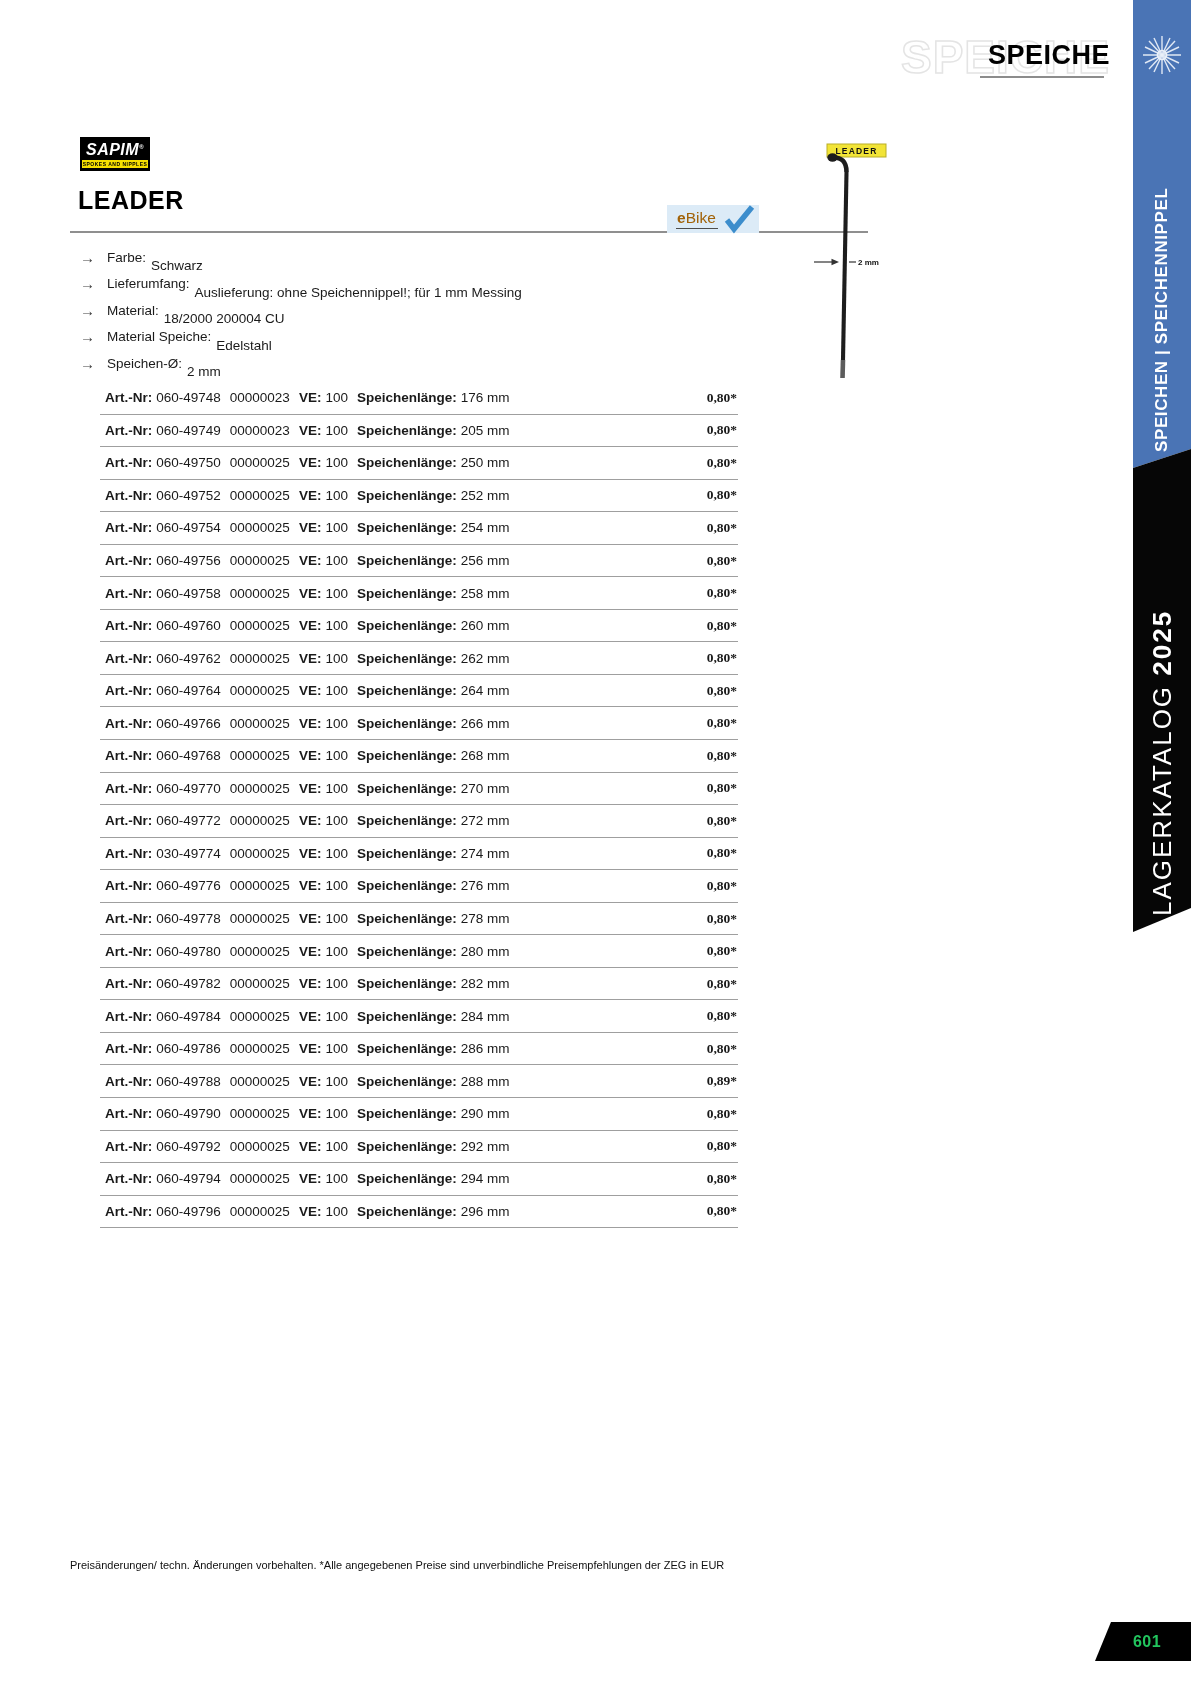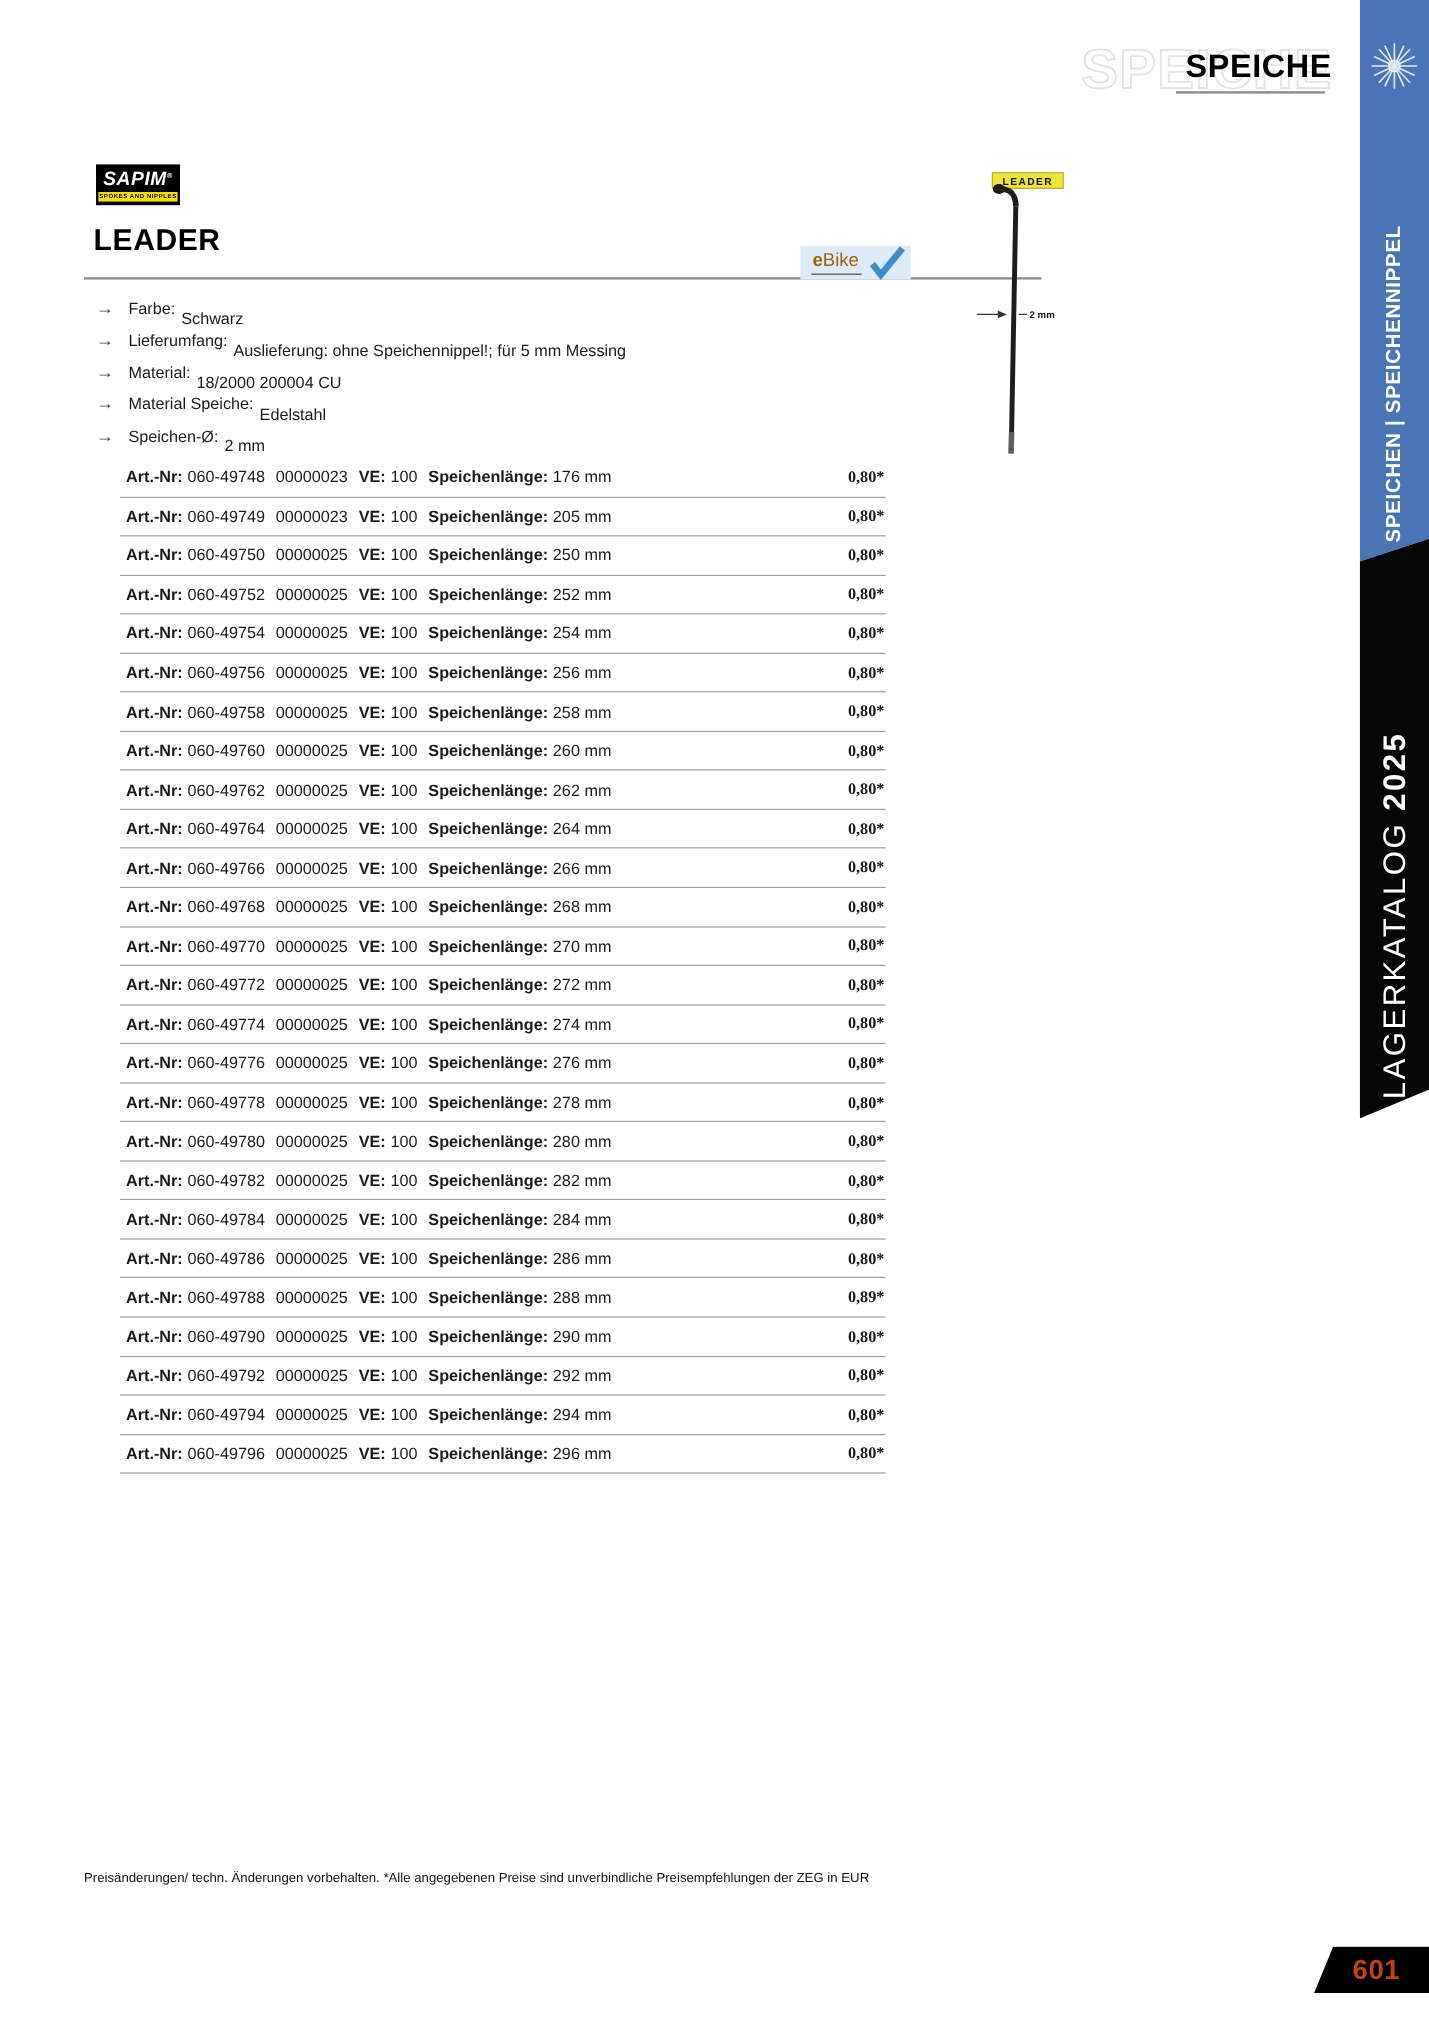--- a/index.html
+++ b/index.html
@@ -63,21 +63,21 @@
   .trow .g{margin-left:9px;}
   .trow .price{margin-left:auto;font-weight:bold;padding-right:1px;font-family:Liberation Serif, serif;}
   
   .spoke-fig{position:absolute;left:800px;top:138px;z-index:1;}
   
   .footnote{position:absolute;left:70px;top:1559px;font-size:11px;color:#111;}
   .page-badge{position:absolute;left:1095px;top:1622px;width:96px;height:39px;background:#000;
     -webkit-clip-path:polygon(16px 0,100% 0,100% 100%,0 100%);
     clip-path:polygon(16px 0,100% 0,100% 100%,0 100%);
     display:flex;align-items:center;justify-content:center;}
-  .page-badge span{color:#c2410c;font-size:23px;font-weight:bold;padding-left:8px;letter-spacing:0.5px;}
+  .page-badge span{color:#22c55e;font-size:16px;font-weight:bold;padding-left:8px;letter-spacing:0.5px;}
 </style>
 </head>
 <body>
 
 <div class="watermark">SPEICHE</div>
 <div class="page-title">SPEICHE</div>
 <div class="title-underline"></div>
 
 <div class="blue-band"></div>
 <div class="black-band"></div>
@@ -127,21 +127,21 @@
 
 <div class="specs">
   <div class="spec-item">
     <span class="spec-arrow">→</span>
     <span class="spec-label">Farbe:</span>
     <span class="spec-value">Schwarz</span>
   </div>
   <div class="spec-item">
     <span class="spec-arrow">→</span>
     <span class="spec-label">Lieferumfang:</span>
-    <span class="spec-value">Auslieferung: ohne Speichennippel!; für 5 mm Messing</span>
+    <span class="spec-value">Auslieferung: ohne Speichennippel!; für 1 mm Messing</span>
   </div>
   <div class="spec-item">
     <span class="spec-arrow">→</span>
     <span class="spec-label">Material:</span>
     <span class="spec-value">18/2000 200004 CU</span>
   </div>
   <div class="spec-item">
     <span class="spec-arrow">→</span>
     <span class="spec-label">Material Speiche:</span>
     <span class="spec-value">Edelstahl</span>
@@ -303,21 +303,21 @@
     <span class="g">00000025</span>
     <span class="b g">VE:</span>
     <span class="v">100</span>
     <span class="b g">Speichenlänge:</span>
     <span class="v">272 mm</span>
     <span class="price">0,80*</span>
   </div>
 
   <div class="trow">
     <span class="b">Art.-Nr:</span>
-    <span class="v">060-49774</span>
+    <span class="v">030-49774</span>
     <span class="g">00000025</span>
     <span class="b g">VE:</span>
     <span class="v">100</span>
     <span class="b g">Speichenlänge:</span>
     <span class="v">274 mm</span>
     <span class="price">0,80*</span>
   </div>
 
   <div class="trow">
     <span class="b">Art.-Nr:</span>

